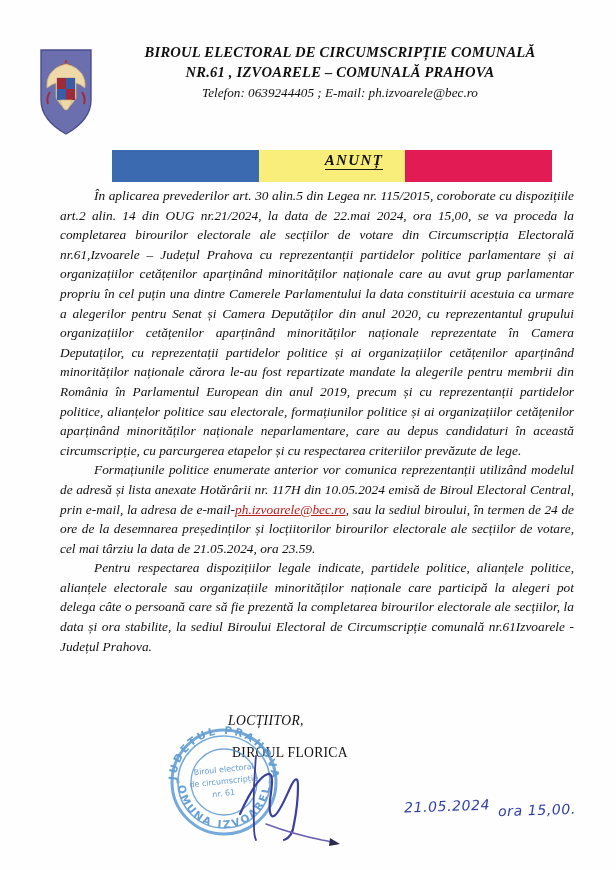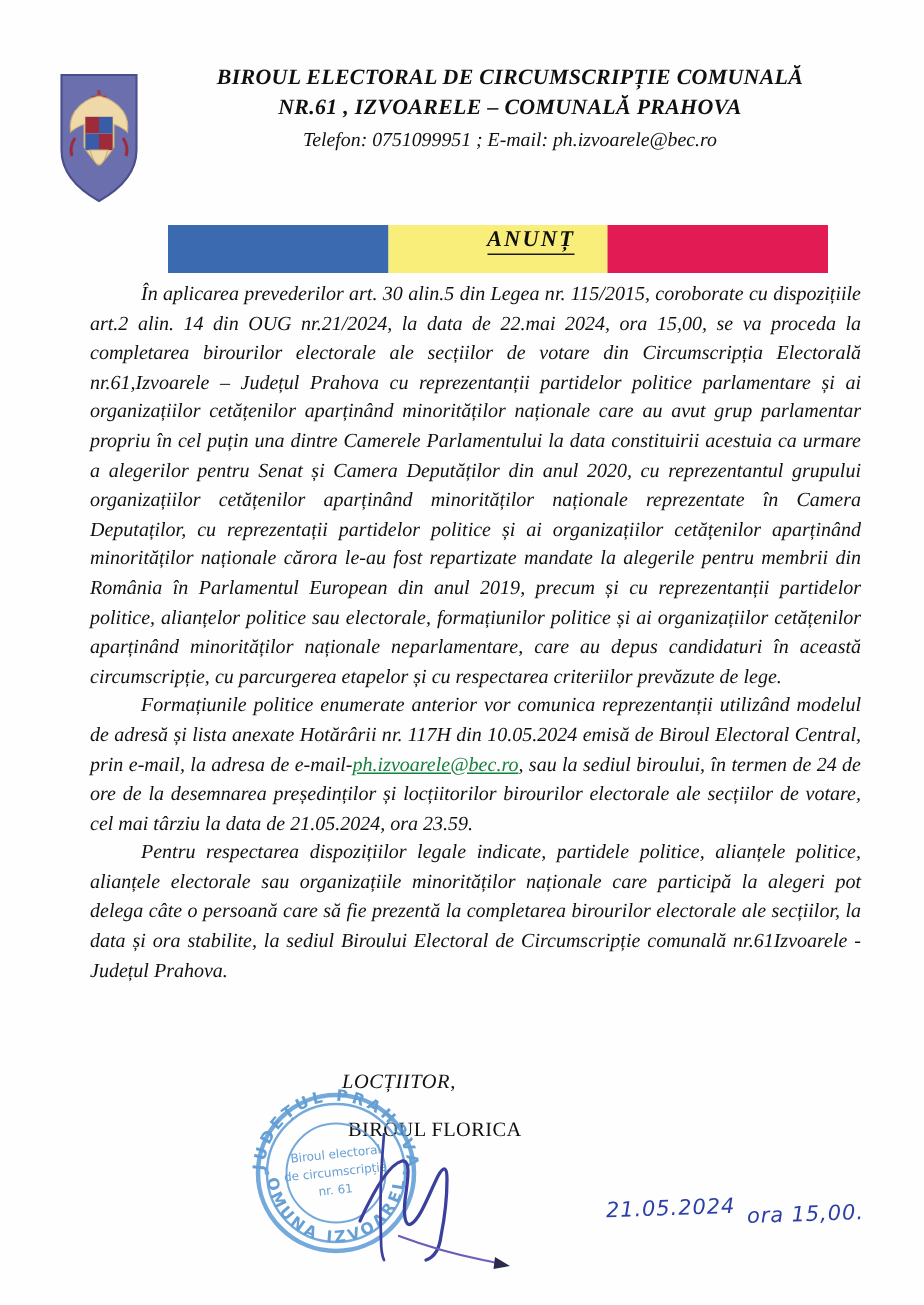--- a/index.html
+++ b/index.html
@@ -108,21 +108,21 @@
     font-size: 13.35px;
     line-height: 19.6px;
     text-align: justify;
     text-justify: inter-word;
   }
   .body-text p {
     margin: 0 0 0 16px;
     text-indent: 34px;
   }
   .mail-link {
-    color: #15803d;
+    color: #b91c1c;
     text-decoration: underline;
   }
 
   
   .sig-block {
     position: absolute;
     left: 228px;
     top: 712px;
     width: 220px;
   }
@@ -204,21 +204,21 @@
         <rect x="28" y="30" width="9" height="11" fill="#3a5ca8"></rect>
         <path d="M22 52 Q28 72 34 52 Z" fill="#efd9a8" stroke="#c9ae78" stroke-width="0.7"></path>
         <path d="M12 44 Q8 50 10 56" stroke="#9e2b3a" stroke-width="2" fill="none"></path>
         <path d="M44 44 Q48 50 46 56" stroke="#9e2b3a" stroke-width="2" fill="none"></path>
       </svg>
     </div>
 
     <div class="header-text">
       <div class="org-line1">BIROUL ELECTORAL DE CIRCUMSCRIPȚIE COMUNALĂ</div>
       <div class="org-line2">NR.61 ,  IZVOARELE   – COMUNALĂ PRAHOVA</div>
-      <div class="org-contact">Telefon: 0751099951  ; E-mail: ph.izvoarele@bec.ro</div>
+      <div class="org-contact">Telefon: 0639244405  ; E-mail: ph.izvoarele@bec.ro</div>
     </div>
 
     <div class="tricolor">
       <div class="tri-band" style="background:#3B6AB0"></div>
       <div class="tri-band" style="background:#FAEE7A"></div>
       <div class="tri-band" style="background:#E31B54"></div>
     </div>
   </div>
 
   <div class="doc-title">

